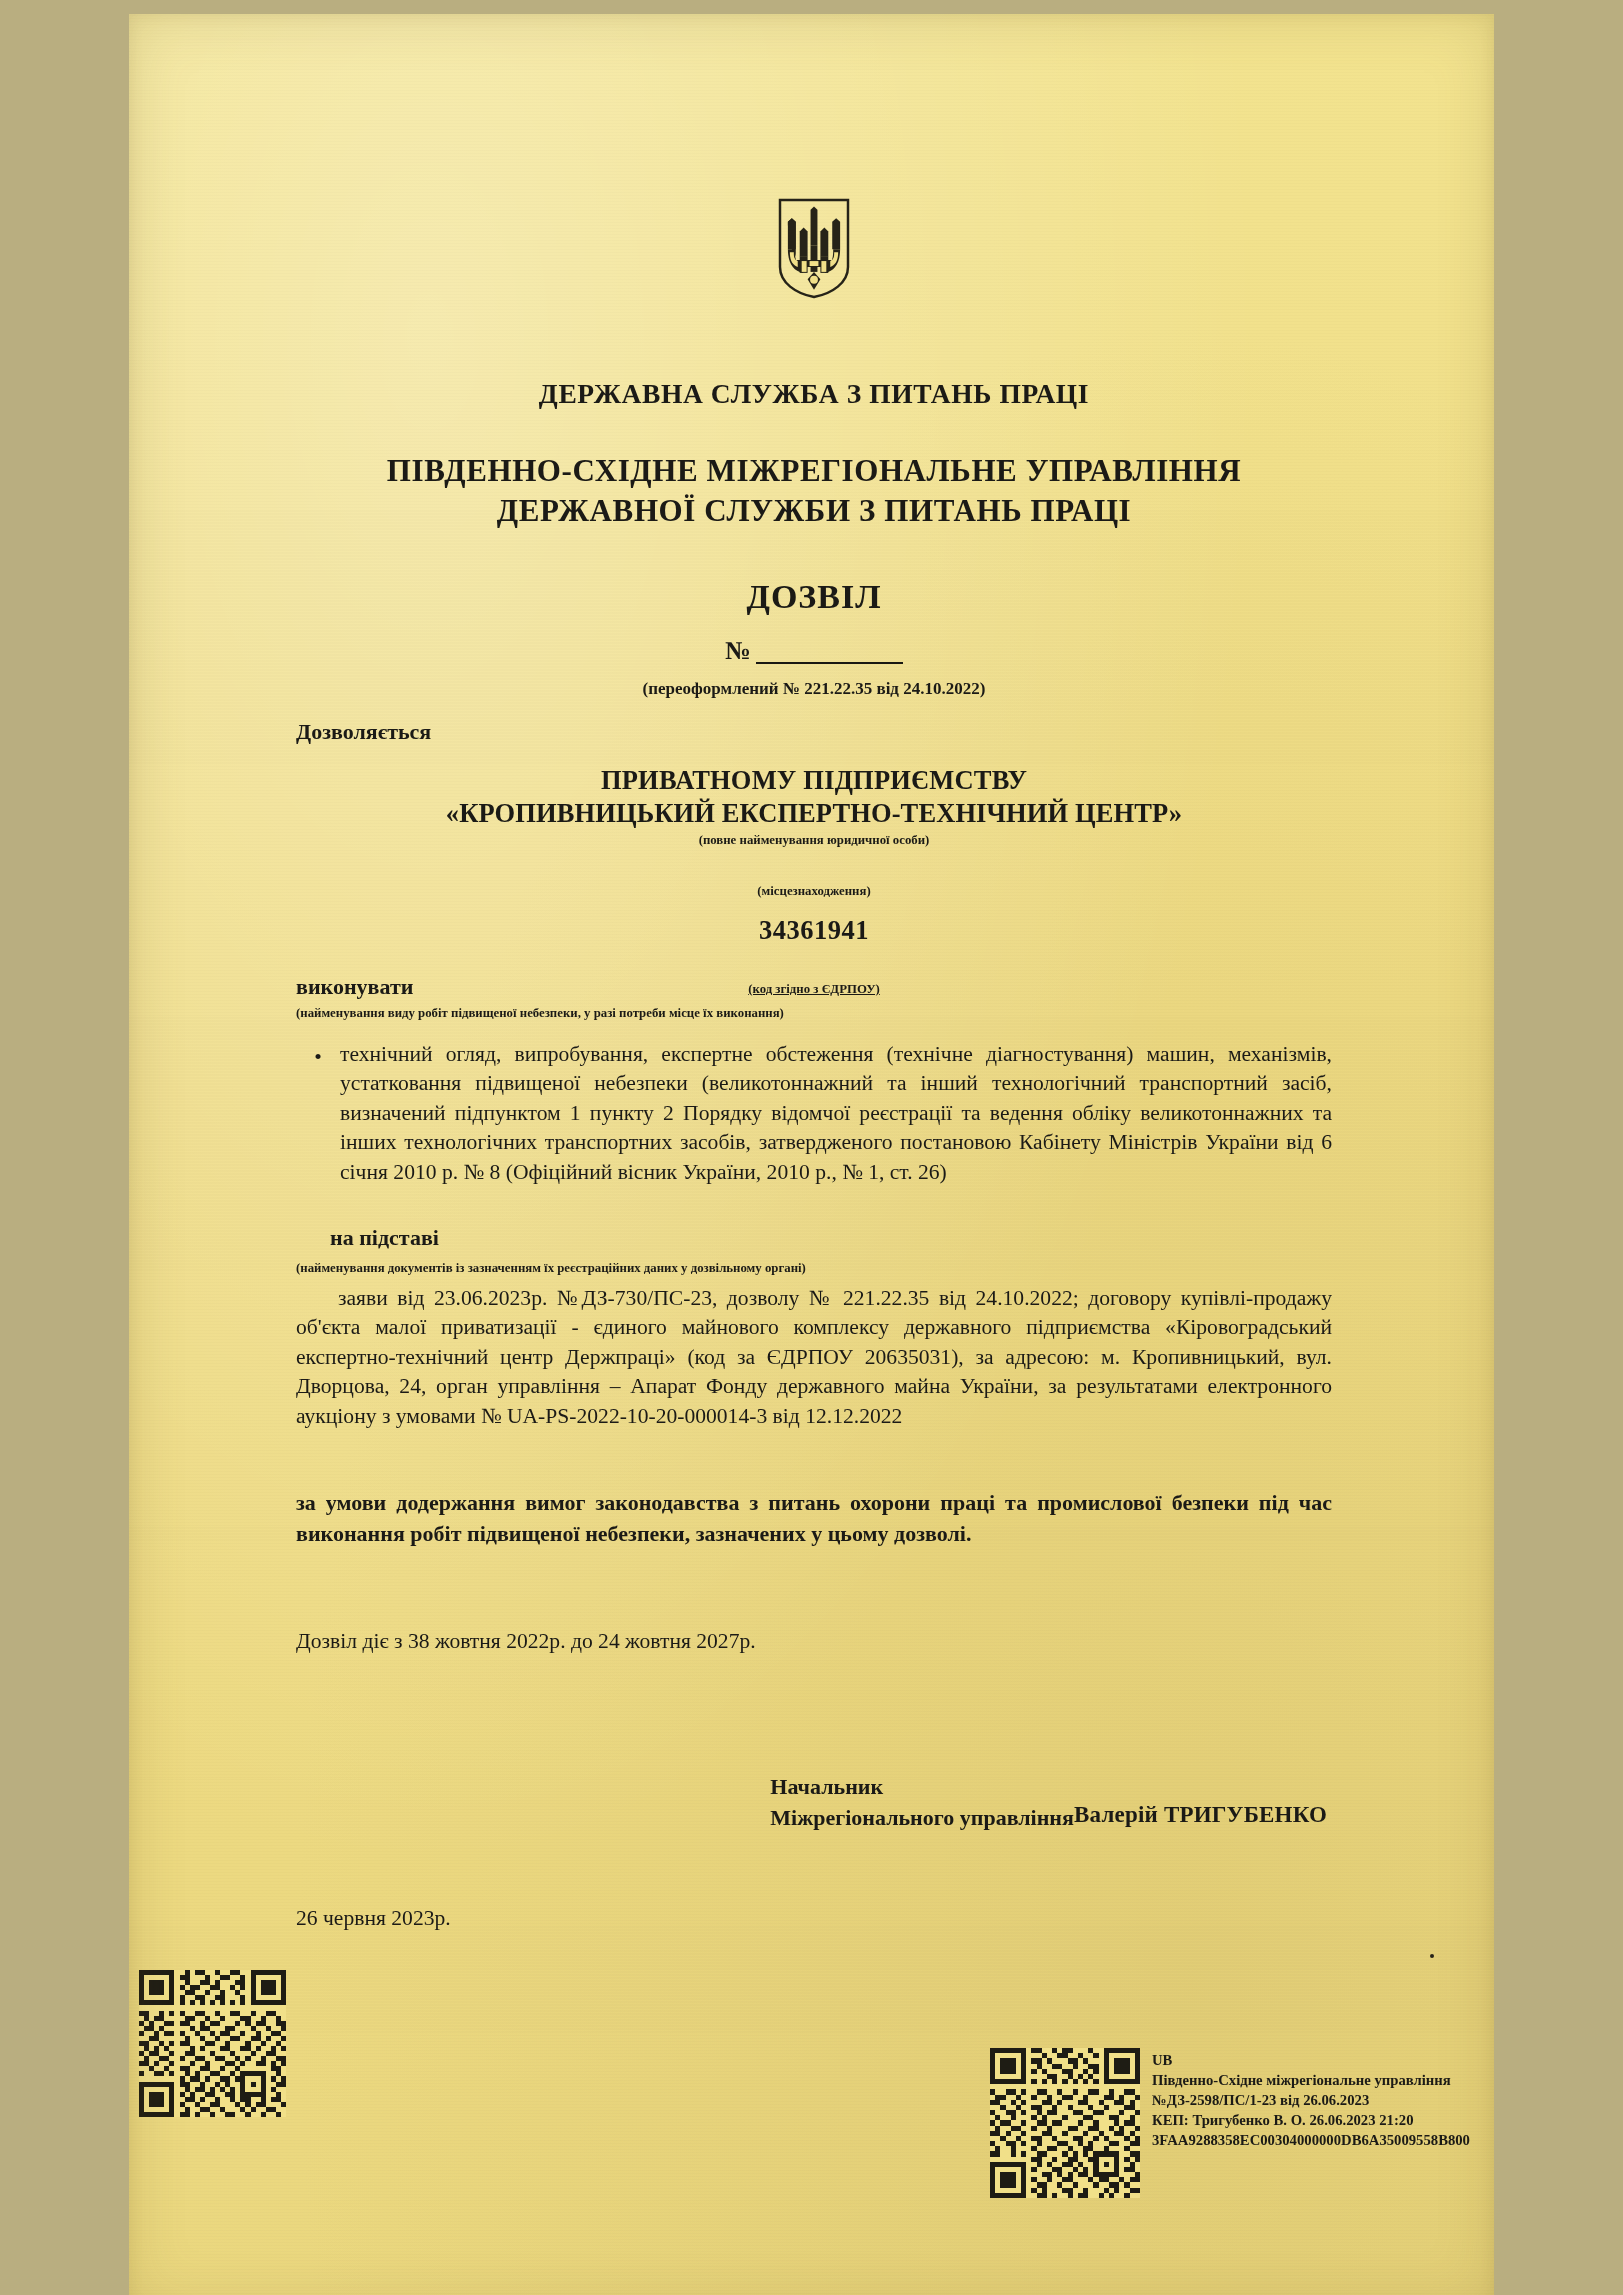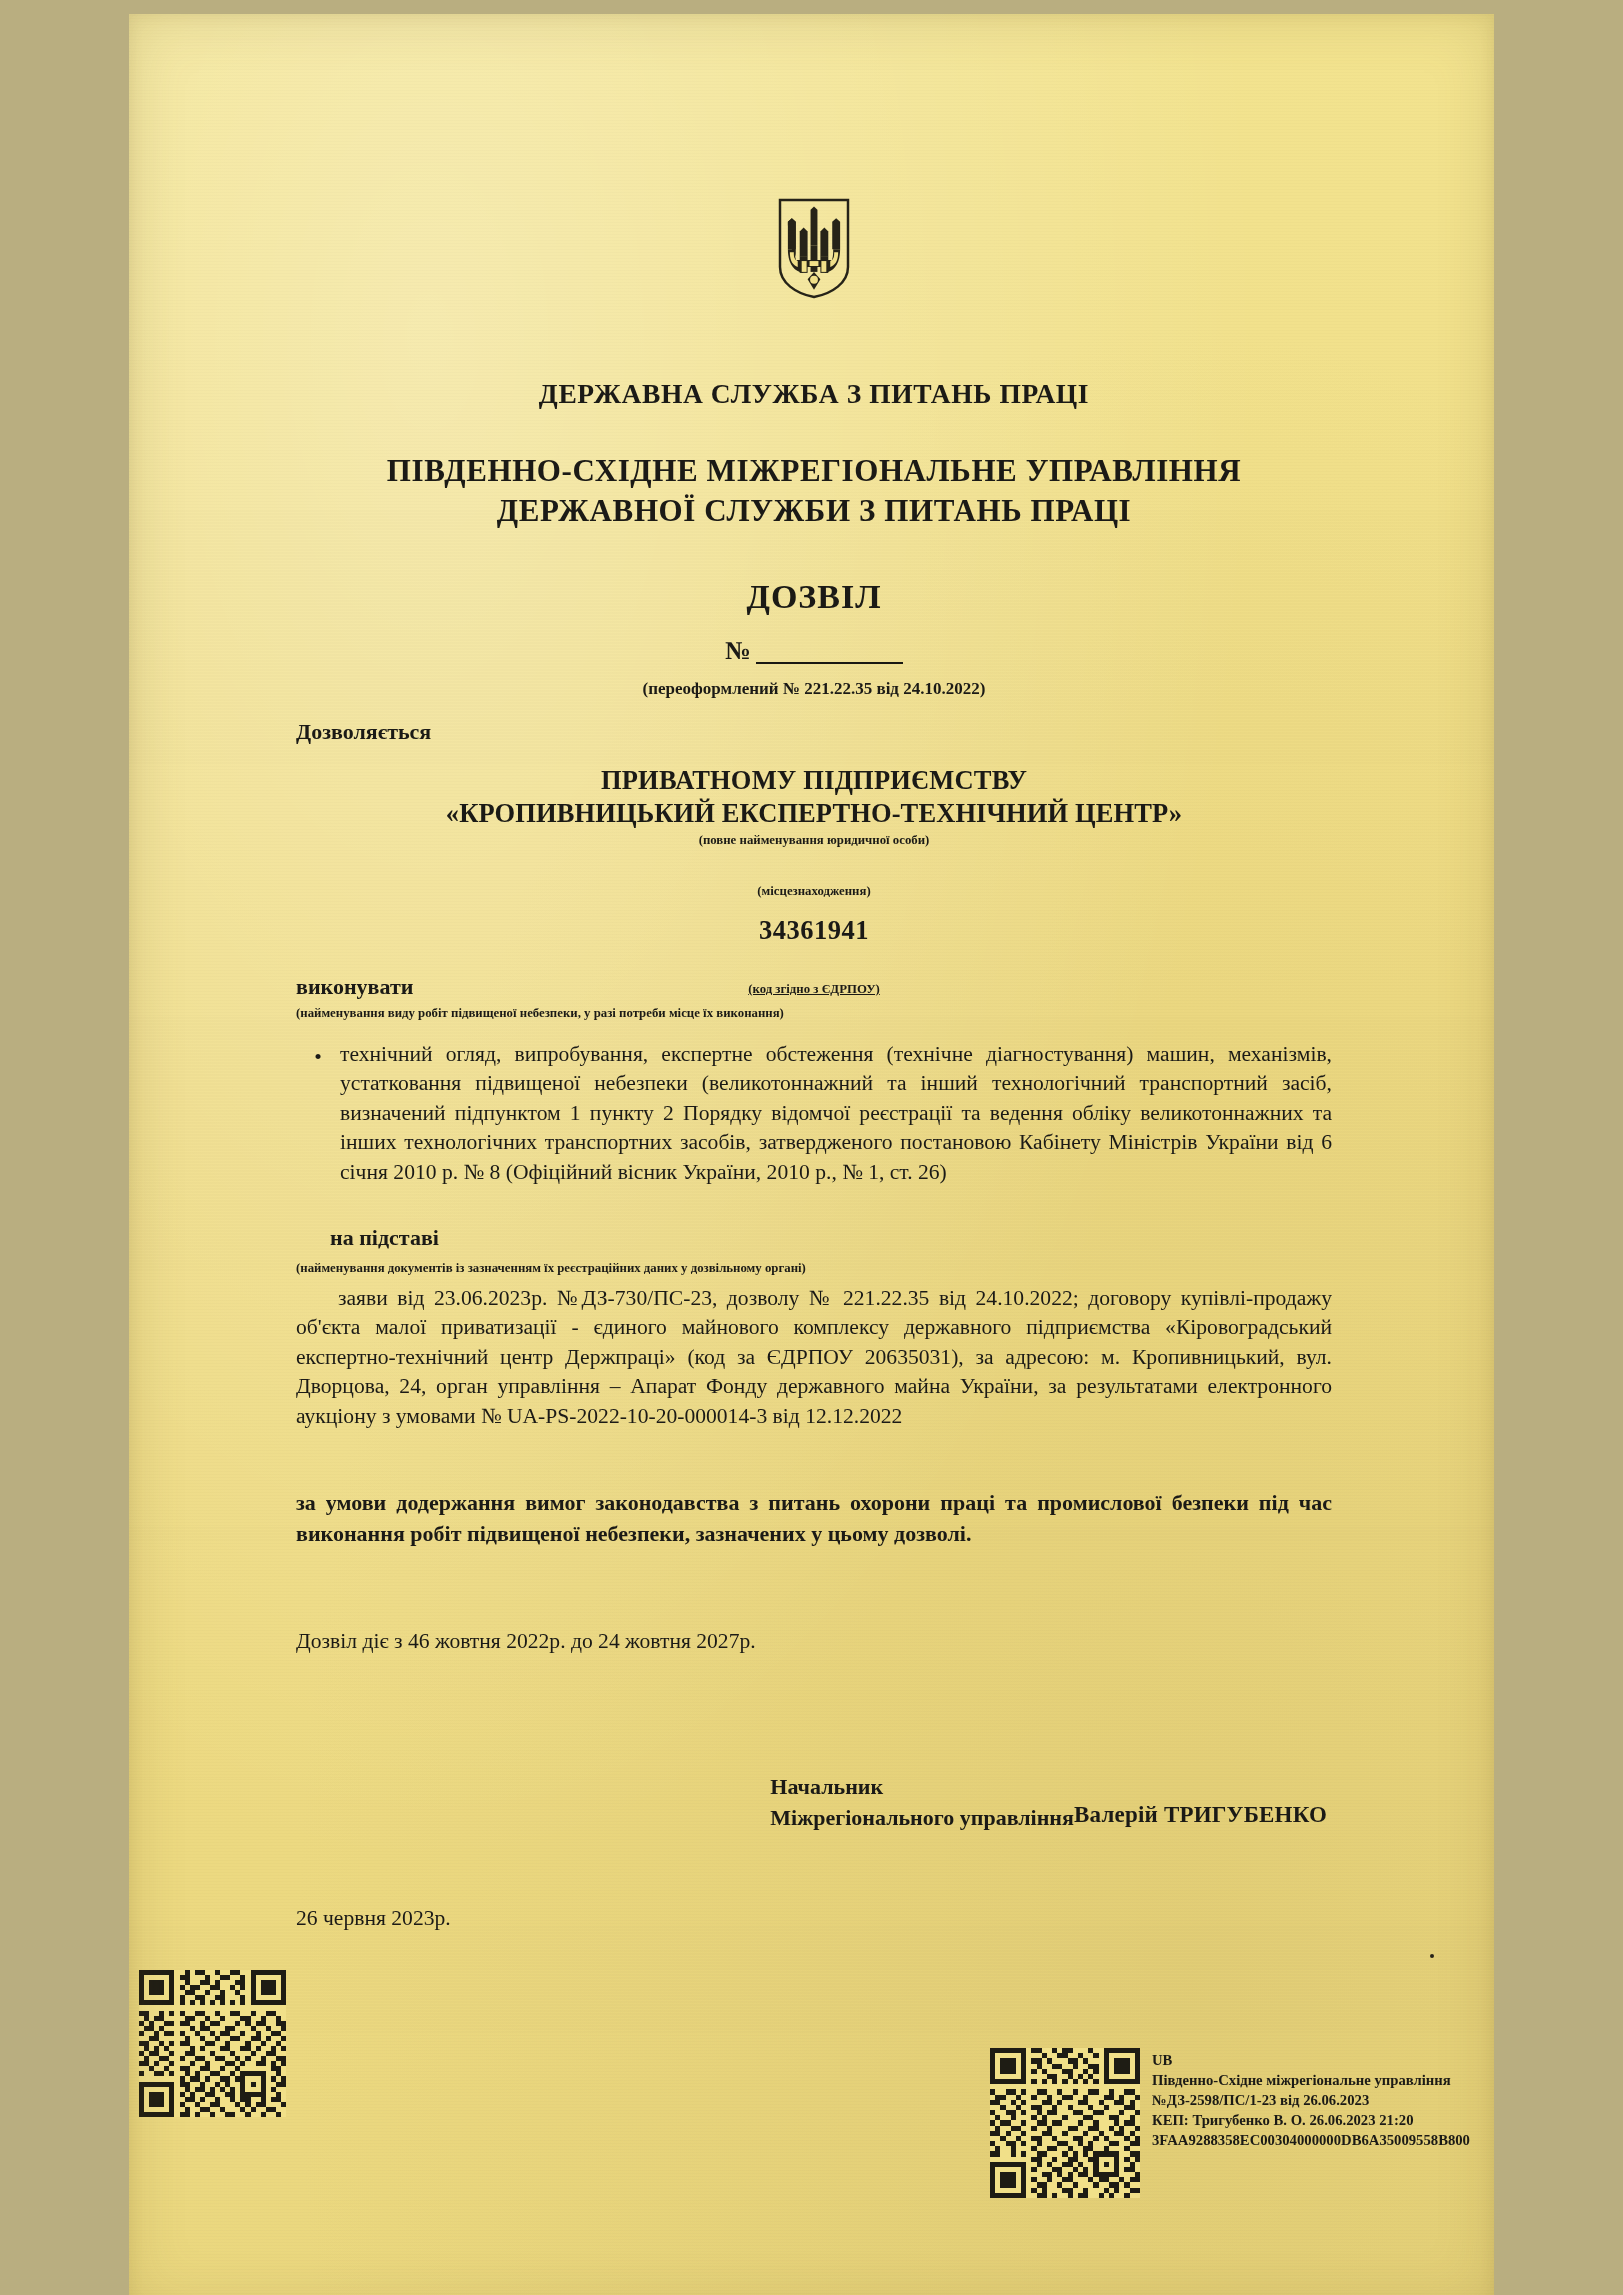--- a/index.html
+++ b/index.html
@@ -378,21 +378,21 @@
       <span class="bullet-dot">•</span>
       <span class="bullet-text">технічний огляд, випробування, експертне обстеження (технічне діагностування) машин, механізмів, устатковання підвищеної небезпеки (великотоннажний та інший технологічний транспортний засіб, визначений підпунктом 1 пункту 2 Порядку відомчої реєстрації та ведення обліку великотоннажних та інших технологічних транспортних засобів, затвердженого постановою Кабінету Міністрів України від 6 січня 2010 р. № 8 (Офіційний вісник України, 2010 р., № 1, ст. 26)</span>
     </div>
 
     <div class="sect-label basis">на підставі</div>
     <div class="sect-caption cap-basis">(найменування документів із зазначенням їх реєстраційних даних у дозвільному органі)</div>
     <div class="basis-text">заяви від 23.06.2023р. №ДЗ-730/ПС-23, дозволу № 221.22.35 від 24.10.2022; договору купівлі-продажу об'єкта малої приватизації - єдиного майнового комплексу державного підприємства «Кіровоградський експертно-технічний центр Держпраці» (код за ЄДРПОУ 20635031), за адресою: м. Кропивницький, вул. Дворцова, 24, орган управління – Апарат Фонду державного майна України, за результатами електронного аукціону з умовами № UA-PS-2022-10-20-000014-3 від 12.12.2022</div>
 
     <div class="conditions">за умови додержання вимог законодавства з питань охорони праці та промислової безпеки під час виконання робіт підвищеної небезпеки, зазначених у цьому дозволі.</div>
 
-    <div class="validity">Дозвіл діє з 46 жовтня 2022р. до 24 жовтня 2027р.</div>
+    <div class="validity">Дозвіл діє з 38 жовтня 2022р. до 24 жовтня 2027р.</div>
 
     <div class="sign-block">
       <div class="sign-title">
         <div>Начальник</div>
         <div>Міжрегіонального управління</div>
       </div>
       <div class="sign-name">Валерій ТРИГУБЕНКО</div>
     </div>
 
     <div class="sign-date">26 червня 2023р.</div>

